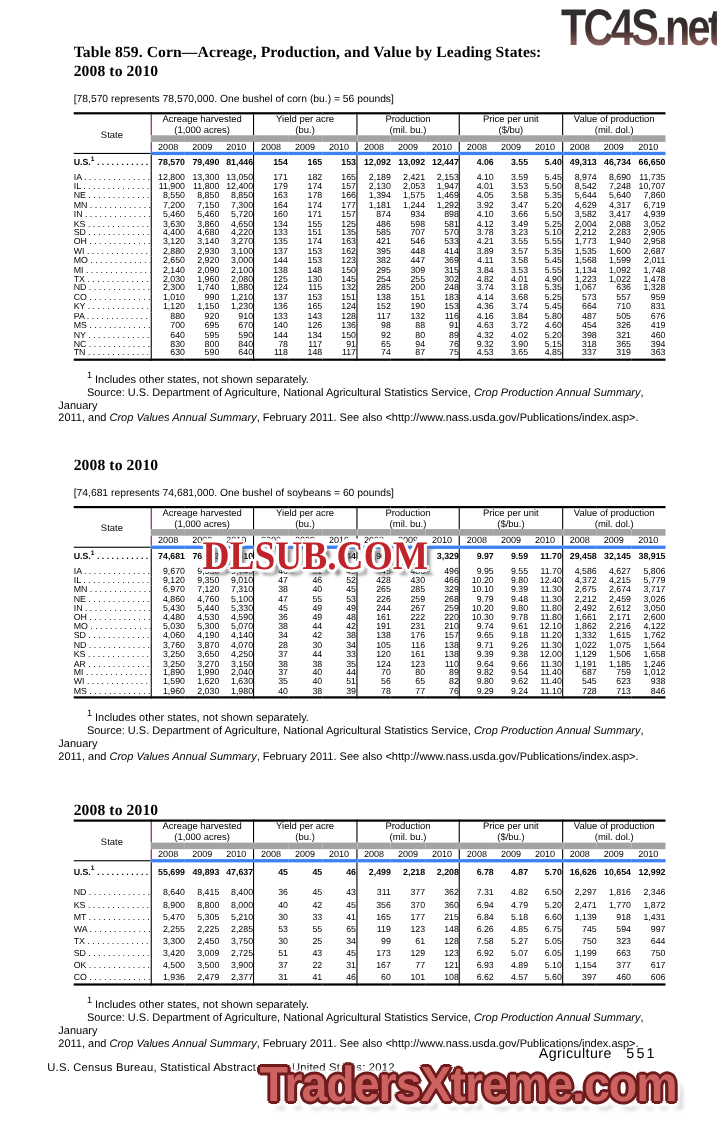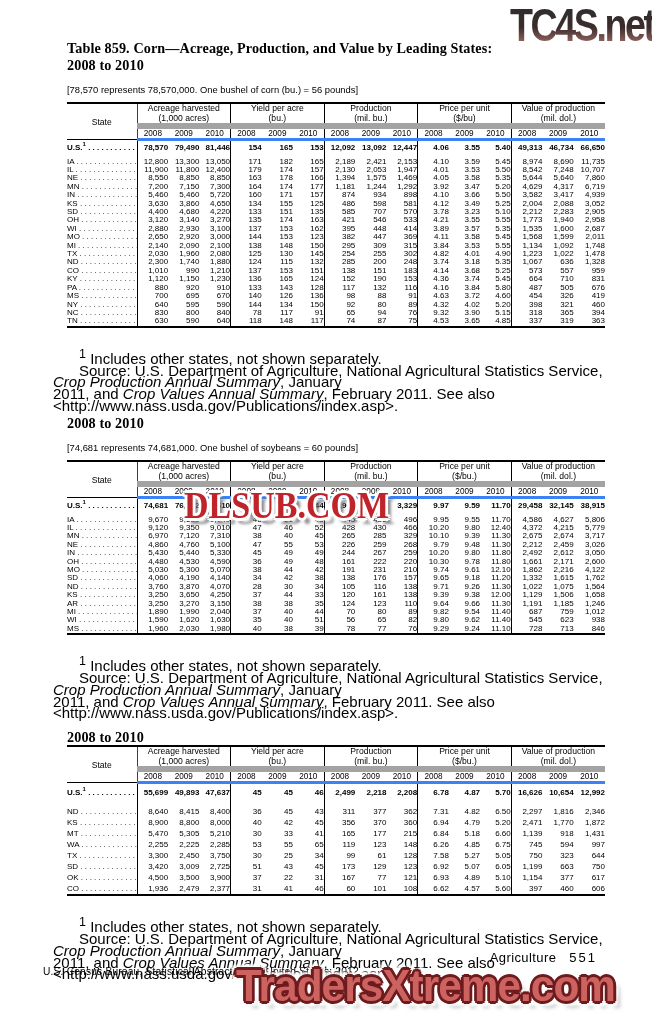--- a/index.html
+++ b/index.html
@@ -77,21 +77,21 @@
   .dt tbody td { padding:0; height:8.4px; line-height:8.4px; white-space:nowrap; }
   td.st { border-right:1px solid #000; overflow:hidden; text-align:left; padding-left:2px; }
   td.v  { text-align:right; padding-right:4px; }
   tr.us td { font-weight:bold; padding-top:3px; padding-bottom:2px; }
   tr.frst td { padding-top:3px; }
   .sec2 .dt tbody td { height:11px; line-height:11px; }
   .sec2 tr.frst td { padding-top:6px; }
   .dt sup { font-size:6px; line-height:0; vertical-align:super; }
 
   
-  .foot { margin-top:21px; font-size:15px; line-height:11.8px; }
+  .foot { margin-top:8px; font-size:10px; line-height:11.8px; }
   .fn, .src { margin:0; text-indent:26px; }
   .src em { font-style:italic; }
 
   
   .pgfoot-right {
     position:absolute; top:950px; right:55px; z-index:2;
     font-size:13px; letter-spacing:.4px;
   }
   .pgfoot-right .pgnum { margin-left:13px; letter-spacing:2px; }
   .credit { position:absolute; top:966px; left:43px; z-index:2; font-size:10.2px; margin:0; letter-spacing:.2px; }

